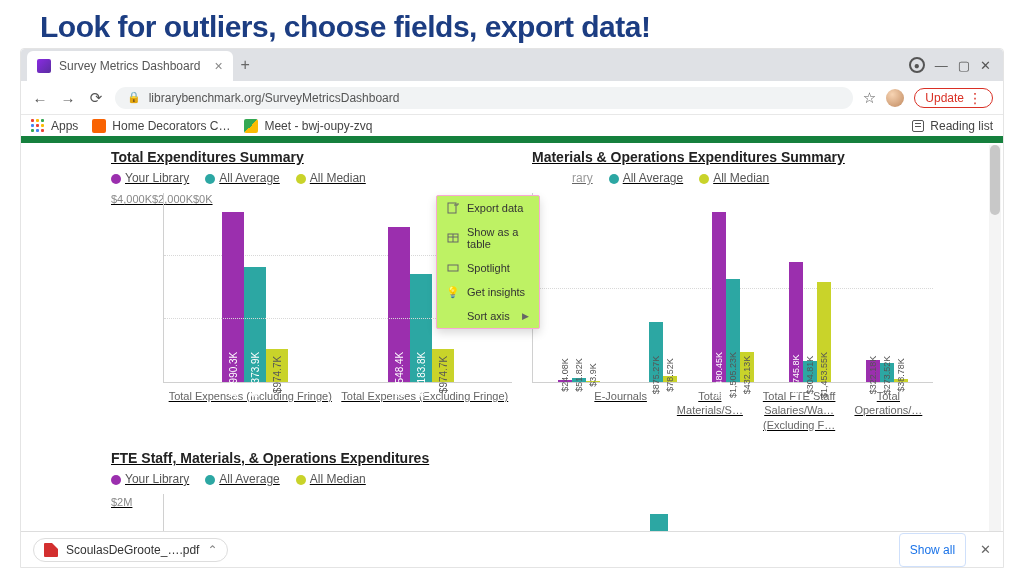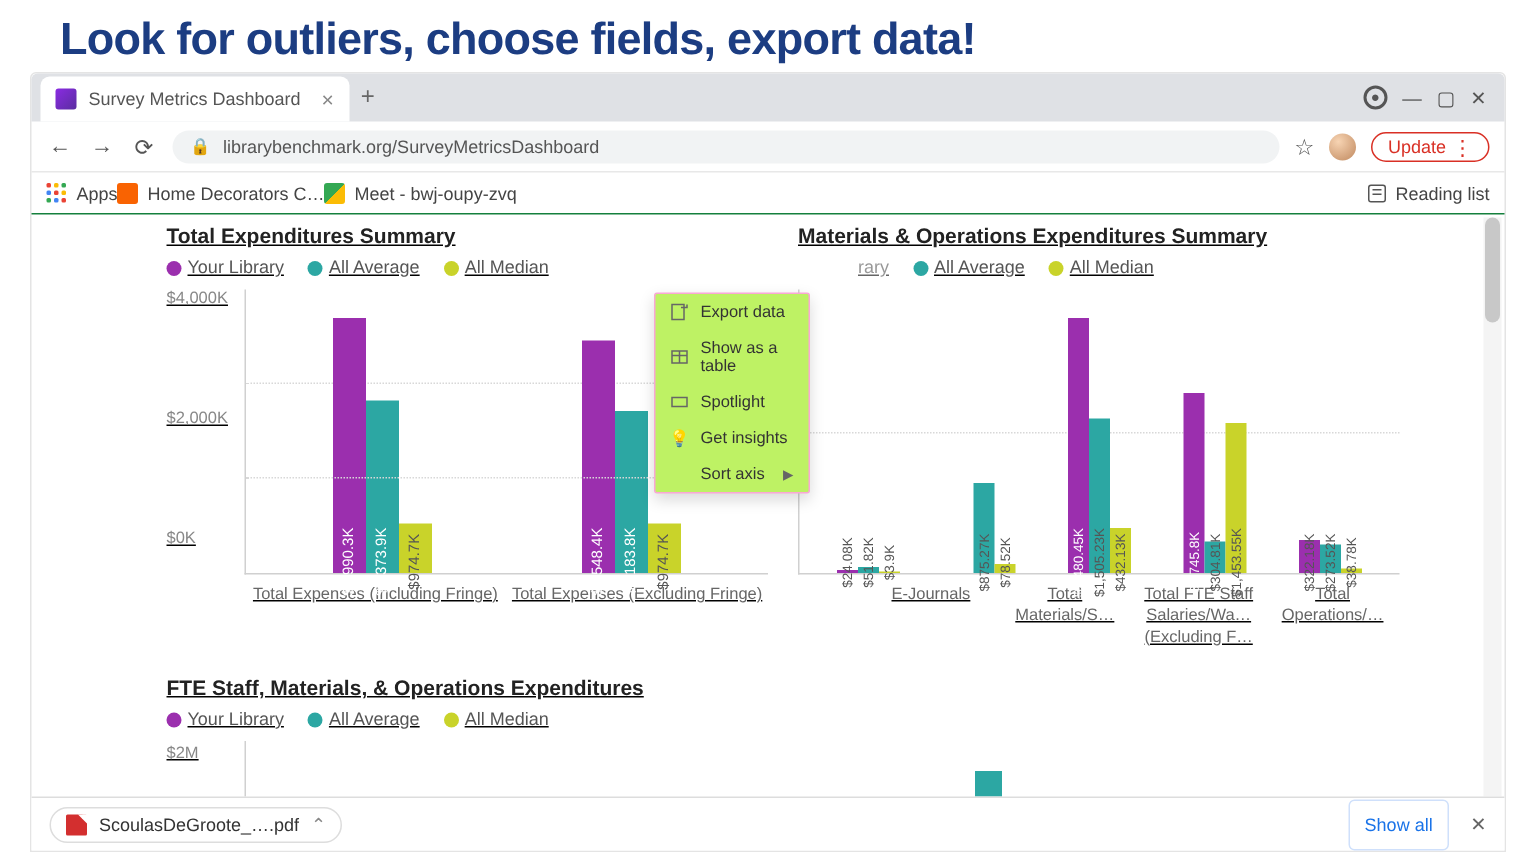--- a/index.html
+++ b/index.html
@@ -15,39 +15,39 @@
   .win-controls .circle { width:16px; height:16px; border:2px solid #555; border-radius:50%; display:flex; align-items:center; justify-content:center; font-size:10px;}
   .addr-bar { display:flex; align-items:center; gap:10px; padding:4px 10px; border-bottom:1px solid #e8e8e8; height:34px; }
   .addr-bar .nav-icon { color:#555; font-size:15px; width:18px; text-align:center; }
   .omnibox { flex:1; display:flex; align-items:center; gap:8px; background:#f1f3f4; border-radius:14px; padding:4px 12px; font-size:12px; color:#555;}
   .lock { font-size:11px; }
   .addr-right { display:flex; align-items:center; gap:10px; }
   .star { color:#555; font-size:15px;}
   .avatar { width:18px; height:18px; border-radius:50%; background:radial-gradient(circle at 35% 30%,#f7d4b3,#c0895f);}
   .update-btn { border:1px solid #d93025; color:#d93025; border-radius:14px; padding:2px 10px; font-size:12px; display:flex; align-items:center; gap:4px;}
   .update-btn .dots { font-size:14px; line-height:1; }
-  .bookmark-bar { display:flex; align-items:center; padding:4px 10px; border-bottom:1px solid #15803d; height:28px; font-size:12px; color:#444; }
+  .bookmark-bar { display:flex; align-items:center; gap:14px; padding:4px 10px; border-bottom:7px solid #15803d; height:28px; font-size:12px; color:#444; }
   .bookmark-bar .right { margin-left:auto; display:flex; align-items:center; gap:6px; color:#444;}
   .apps-icon { width:14px; height:14px; display:grid; grid-template-columns:repeat(3,3px); grid-template-rows:repeat(3,3px); gap:2px;}
   .apps-icon span{ background:#e84; border-radius:1px;}
   .apps-icon span:nth-child(1){background:#ea4335;}.apps-icon span:nth-child(2){background:#fbbc05;}.apps-icon span:nth-child(3){background:#34a853;}.apps-icon span:nth-child(4){background:#4285f4;}.apps-icon span:nth-child(5){background:#ea4335;}.apps-icon span:nth-child(6){background:#fbbc05;}.apps-icon span:nth-child(7){background:#34a853;}.apps-icon span:nth-child(8){background:#4285f4;}.apps-icon span:nth-child(9){background:#ea4335;}
   .bm-item { display:flex; align-items:center; gap:6px;}
   .hd-icon { width:14px; height:14px; background:#f96302; border-radius:2px;}
   .meet-icon { width:14px; height:14px; background:linear-gradient(135deg,#34a853 50%,#fbbc05 50%); border-radius:2px;}
   .readlist-icon { width:12px; height:12px; border:1.5px solid #555; border-radius:2px; position:relative;}
   .readlist-icon::after{ content:''; position:absolute; left:2px; right:2px; top:2px; height:1.5px; background:#555; box-shadow:0 3px 0 #555;}
   .content { position:relative; padding:6px 70px 0 90px; height:400px; overflow:hidden;text-decoration:underline;}
   .row { display:flex; gap:20px;}
   .panel { flex:1; }
   .chart-title { font-weight:700; font-size:14px; color:#222; margin-bottom:6px;}
   .legend { display:flex; gap:16px; font-size:12px; color:#555; margin-bottom:8px;}
   .legend .dot { width:10px; height:10px; border-radius:50%; display:inline-block; margin-right:4px; vertical-align:middle;}
   .c1 { background:#9b2fae;} .c2{ background:#2ca7a3;} .c3{ background:#c9d32a;}
   .chart-area { position:relative; height:190px; display:flex; }
-  .y-axis { width:52px; display:flex; flex-direction:column; justify-content:space-between; font-size:11px; color:#888; padding-bottom:18px; text-align:left; padding-right:6px;}
+  .y-axis { width:52px; display:flex; flex-direction:row; justify-content:space-between; font-size:11px; color:#888; padding-bottom:18px; text-align:center; padding-right:6px;}
   .plot { flex:1; border-left:1px solid #d0d0d0; border-bottom:1px solid #d0d0d0; position:relative; display:flex; align-items:flex-end; justify-content:space-around; padding:0 8px 0 8px;}
   .plot::before, .plot::after { content:''; position:absolute; left:0; right:0; border-top:1px dotted #d8d8d8;}
   .chart1 .plot::before{ top:33%;} .chart1 .plot::after{ top:66%;}
   .chart2 .plot::before{ top:50%;} .chart2 .plot::after{ display:none;}
   .group { display:flex; align-items:flex-end; gap:0; }
   .bar { width:22px; position:relative;}
   .bar .val { position:absolute; bottom:2px; left:50%; transform:translateX(-50%) rotate(-90deg); transform-origin:center; font-size:10px; color:#fff; white-space:nowrap;}
   .bar.dark .val { color:#555;}
   .cats { display:flex; justify-content:space-around; font-size:11px; color:#666; padding:6px 0 0 52px; text-align:center;}
   .cats div { flex:1; line-height:1.3;}

